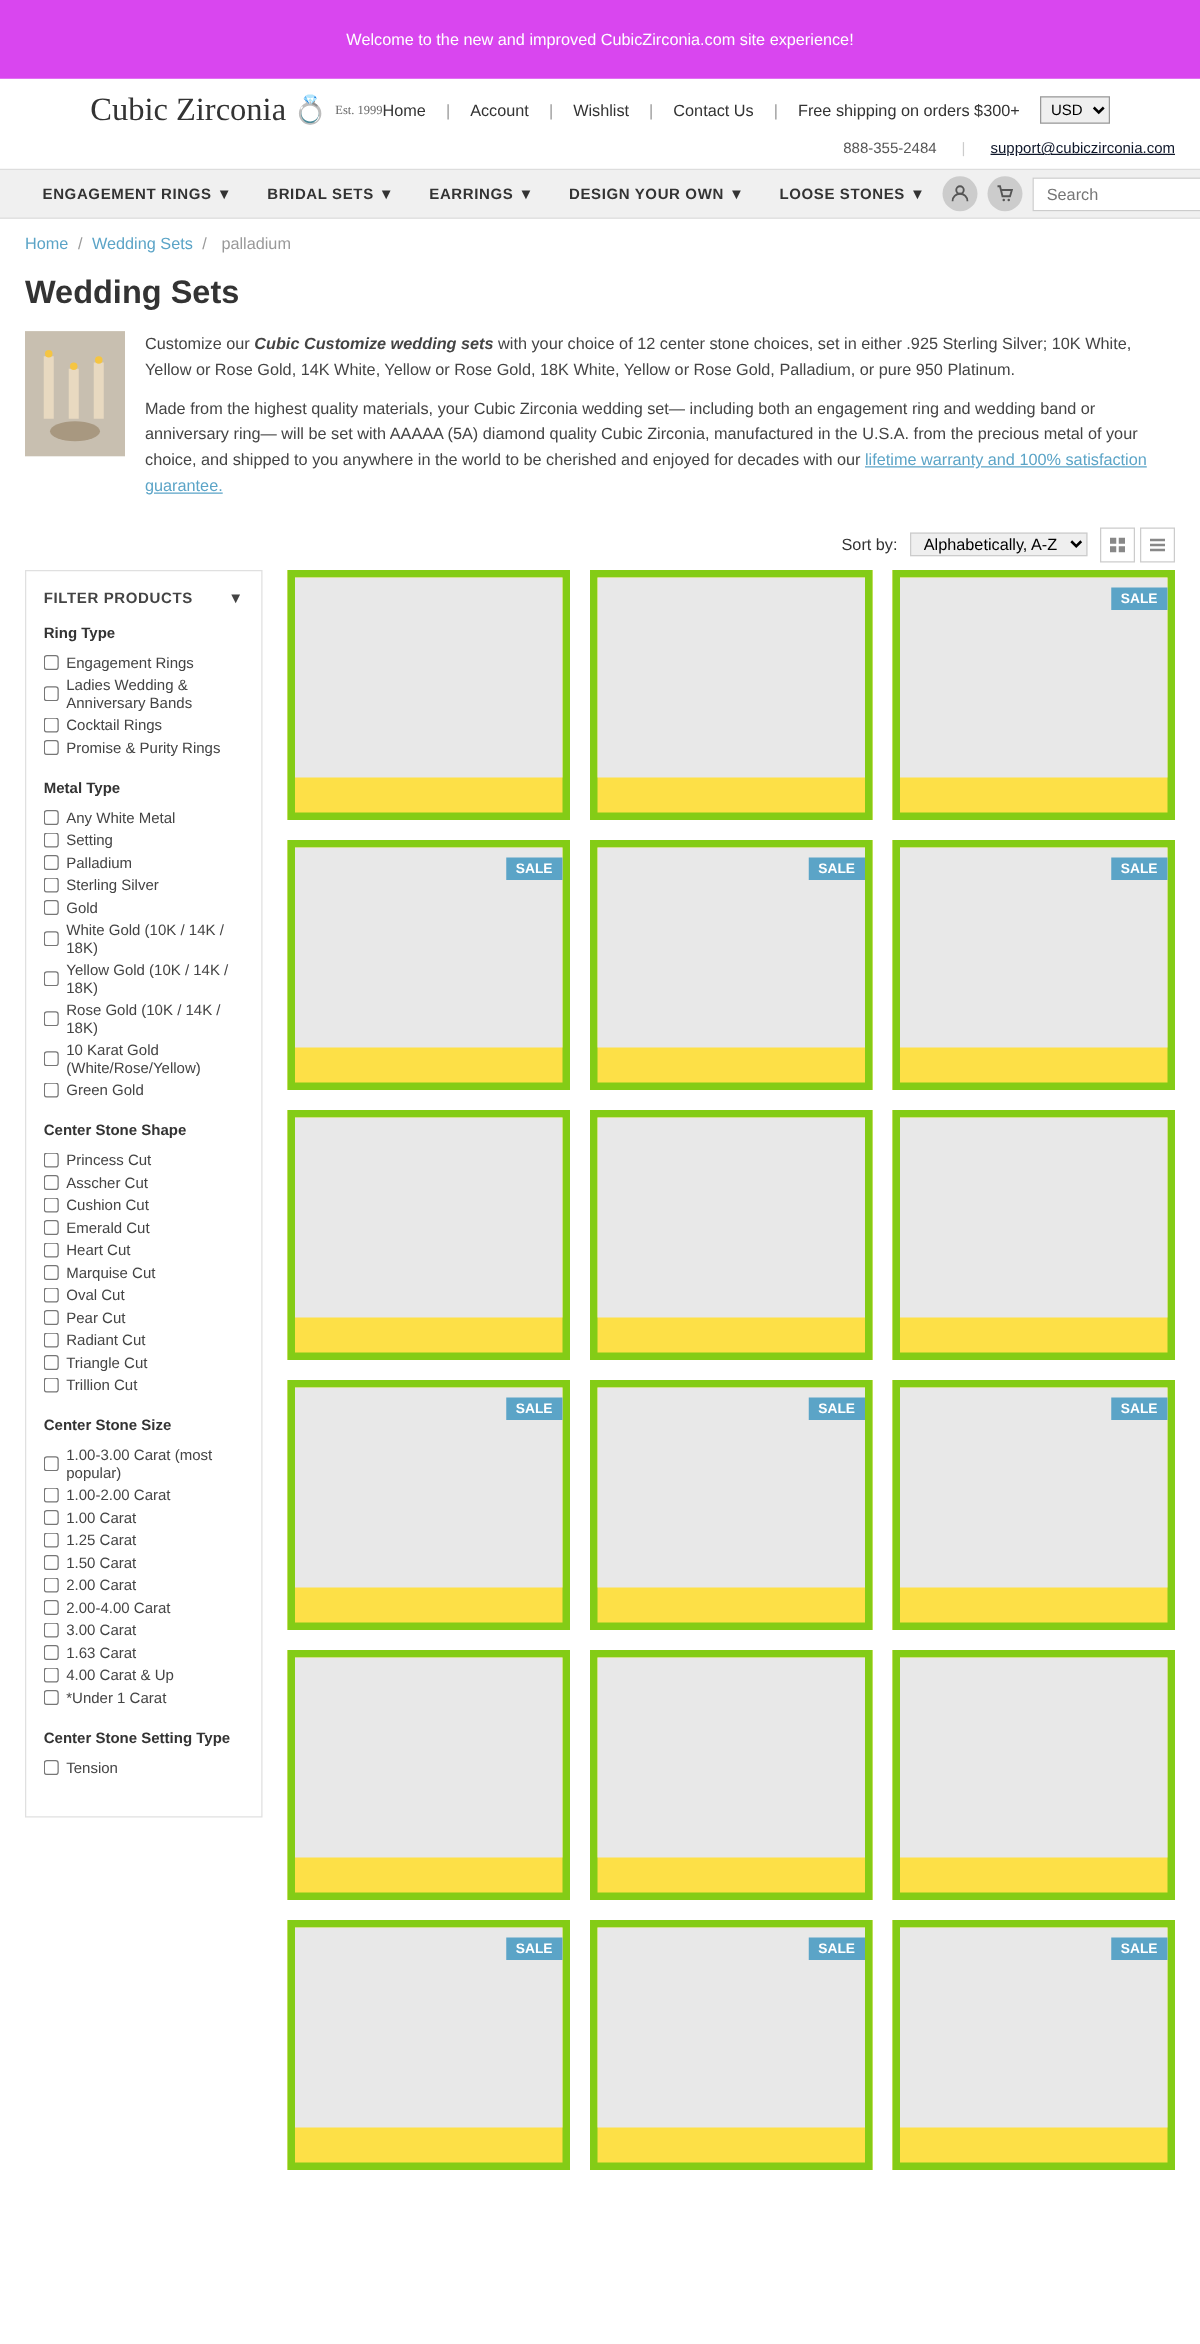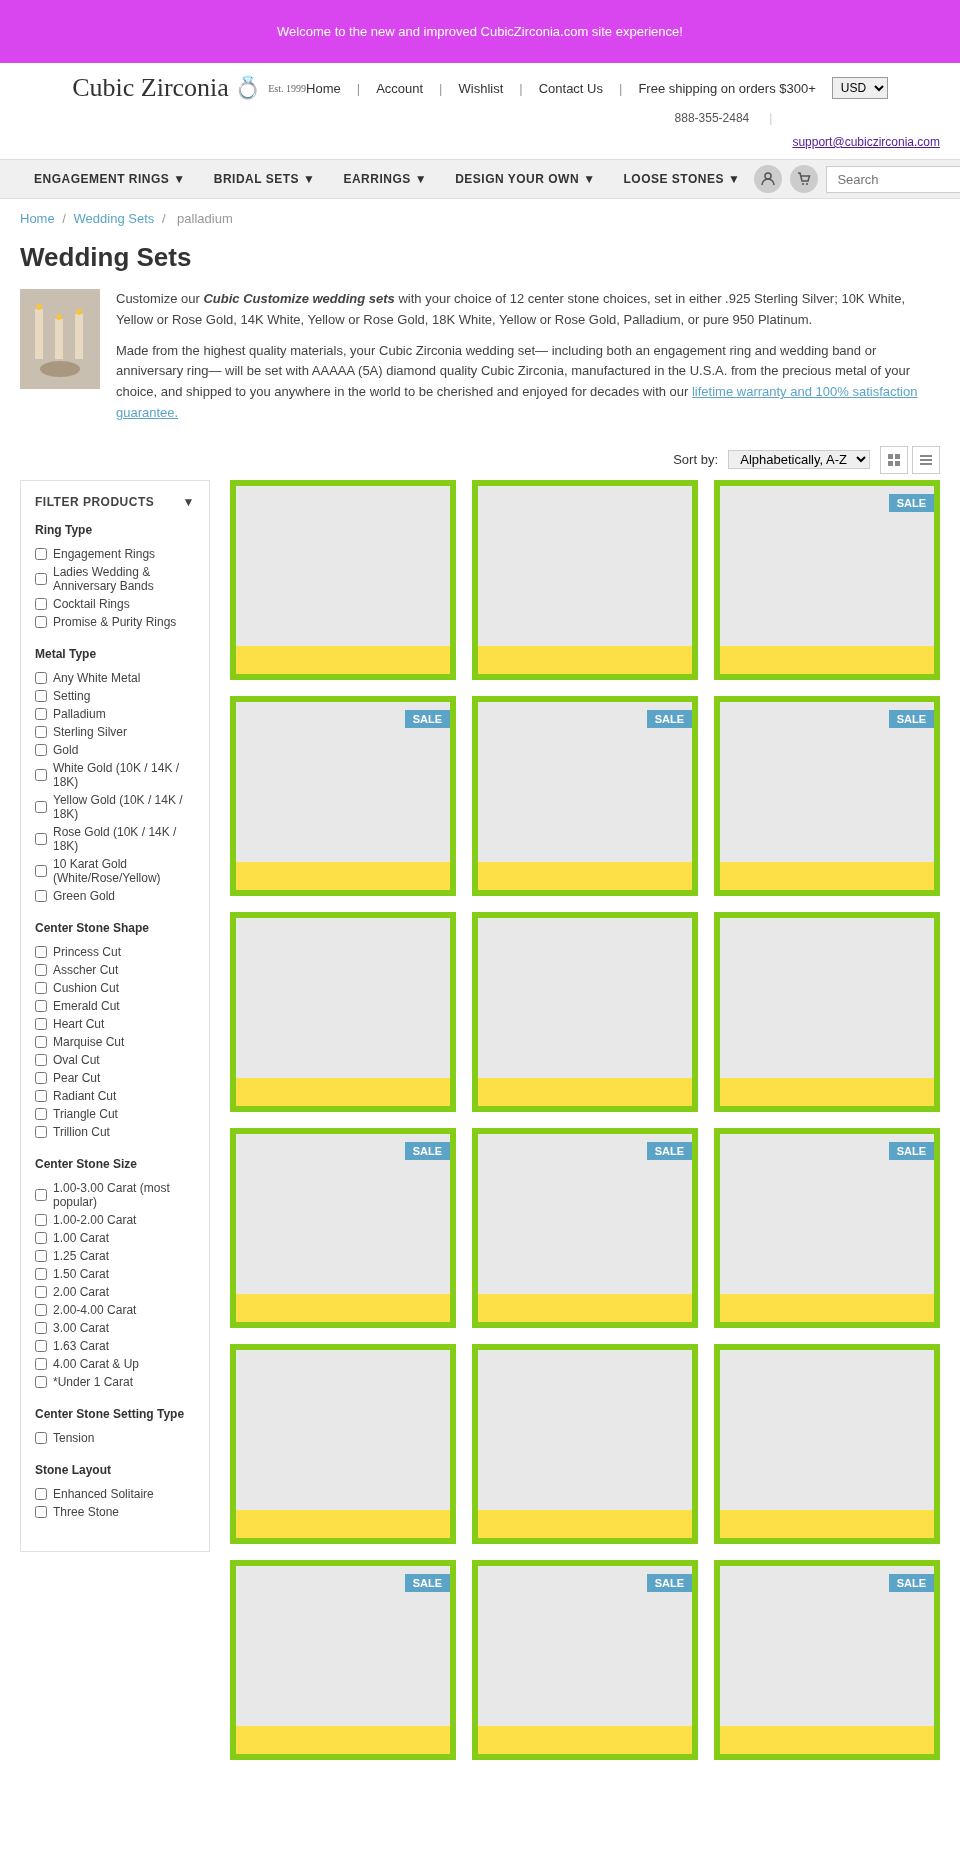--- a/index.html
+++ b/index.html
@@ -147,21 +147,20 @@
       display: flex;
       justify-content: flex-end;
       align-items: center;
       gap: 10px;
       font-size: 13px;
     }
     .sort-select {
       border: 1px solid #ccc;
       padding: 0 6px;
       font-size: 13px;
-      text-align: right;
     }
     .view-toggle {
       display: flex; gap: 4px;
     }
     .view-btn {
       width: 28px; height: 28px;
       border: 1px solid #ccc;
       background: #fff;
       cursor: pointer;
       display: flex; align-items: center; justify-content: center;
@@ -267,21 +266,21 @@
       <select class="currency-select">
         <option>USD</option>
         <option>EUR</option>
         <option>GBP</option>
       </select>
     </div>
   </div>
   <div class="header-contact" style="justify-content: flex-end;">
     <span>888-355-2484</span>
     <span style="color:#ccc;">|</span>
-    <a href="#" style="color:#4c1d95;margin-top:24px;">support@cubiczirconia.com</a>
+    <a href="#" style="color:#0f172a;">support@cubiczirconia.com</a>
   </div>
 </div>
 
 <nav class="nav-bar">
   <div class="nav-item">
     <span>ENGAGEMENT RINGS</span>
     <span>▼</span>
   </div>
   <div class="nav-item">
     <span>BRIDAL SETS</span>
@@ -550,31 +549,20 @@
     </div>
 
     <div class="filter-section">
       <div class="filter-title">Center Stone Setting Type</div>
       <div class="filter-item">
           <input type="checkbox" style="">
           <span>Tension</span>
         </div>
     </div>
 
-    <div class="filter-section">
-      <div class="filter-title">Stone Layout</div>
-      <div class="filter-item">
-          <input type="checkbox" style="">
-          <span>Enhanced Solitaire</span>
-        </div>
-      <div class="filter-item">
-          <input type="checkbox" style="">
-          <span>Three Stone</span>
-        </div>
-    </div>
   </aside>
 
   <div class="product-grid">
 
     <div class="product-row">
       <div class="product-card">
         <div class="product-card-image"></div>
       </div>
       <div class="product-card">
         <div class="product-card-image"></div>

